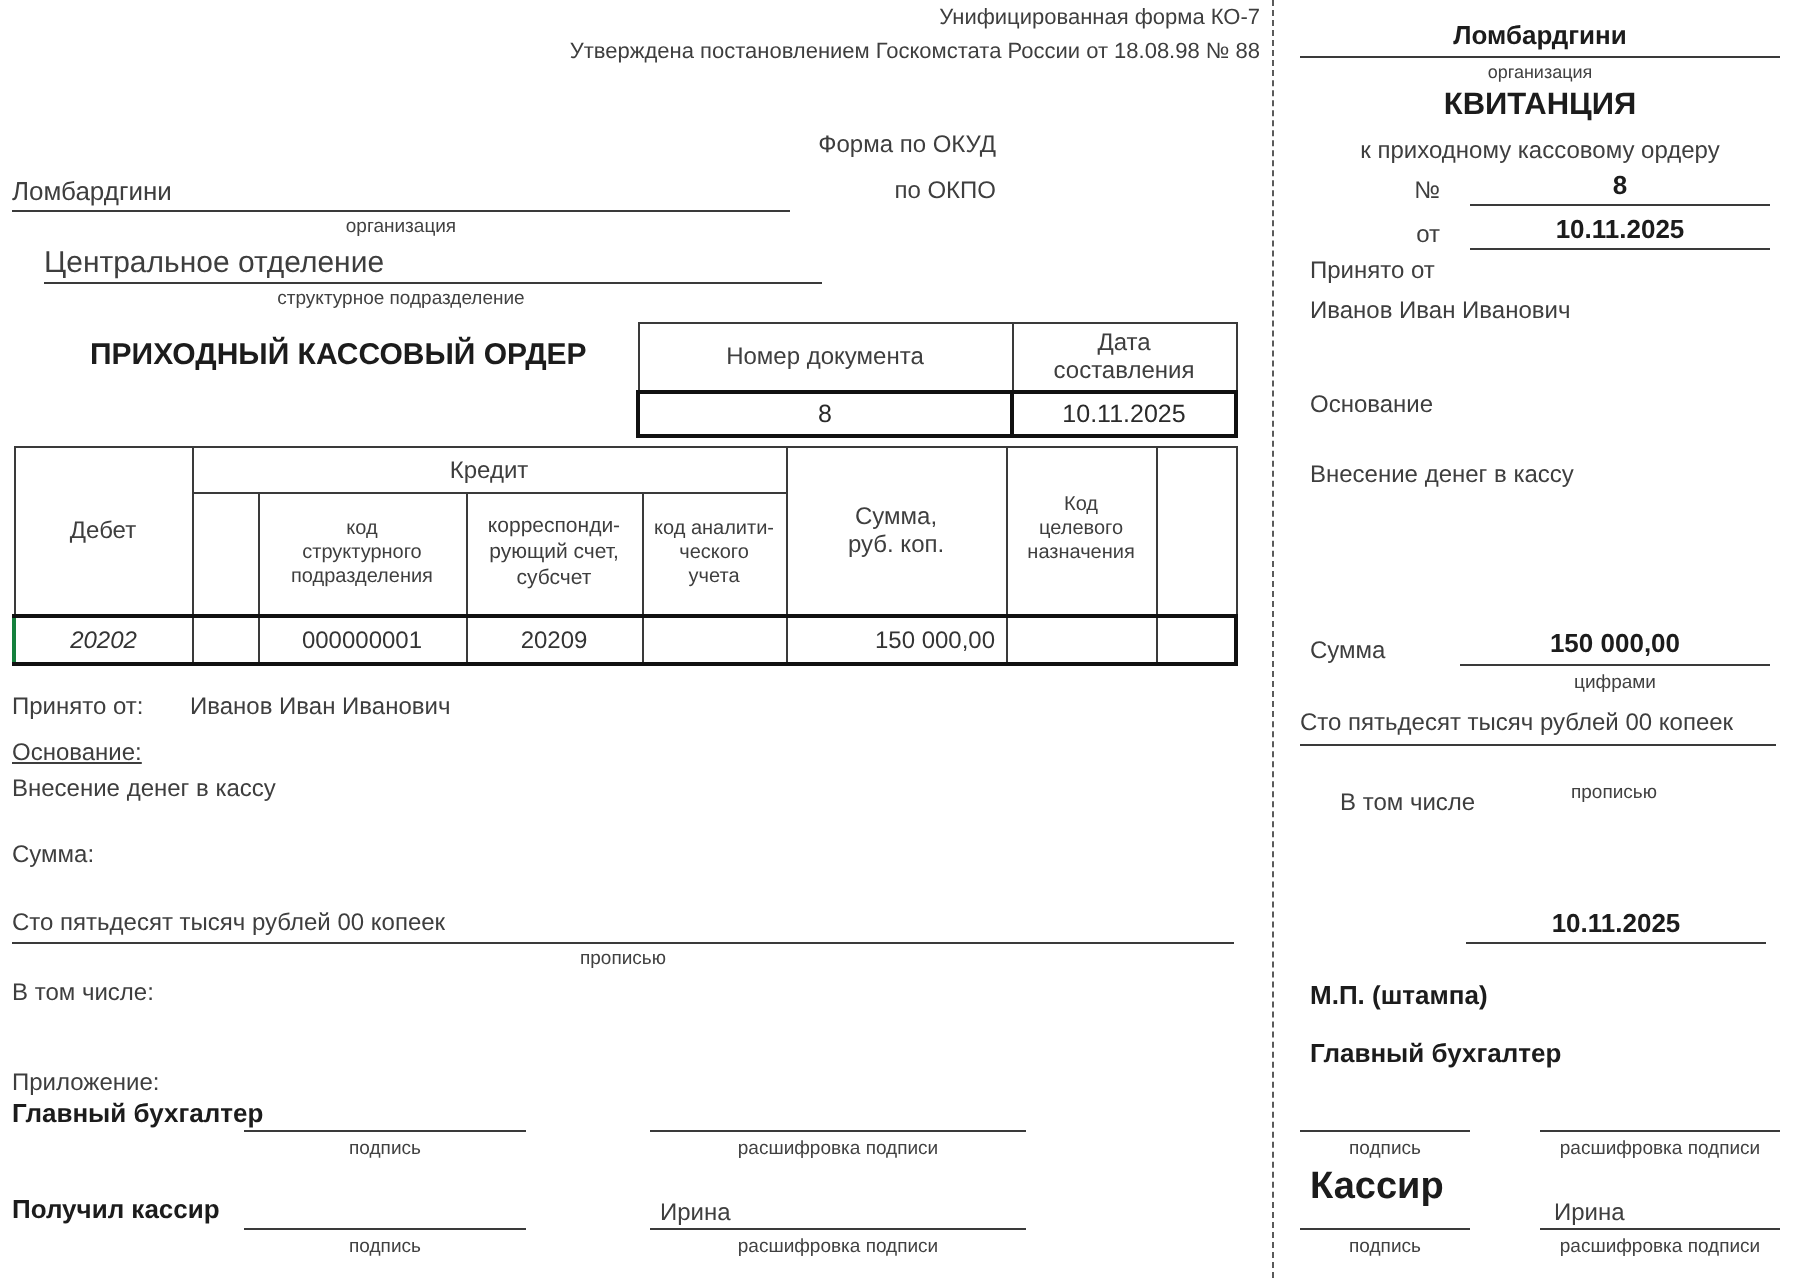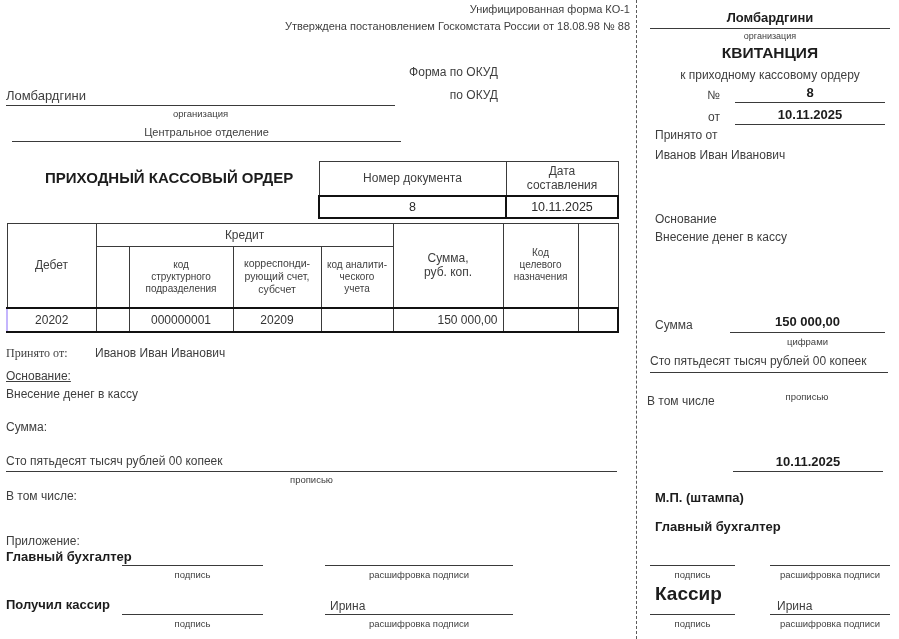--- a/index.html
+++ b/index.html
@@ -26,43 +26,44 @@
   table { border-collapse:collapse; table-layout:fixed; }
   td { border:1px solid #3a3a3a; text-align:center; vertical-align:middle;
        padding:1px 2px; white-space:pre-line; overflow:hidden; }
   .doc-table { width:299px; }
   .doc-table td { font-size:12px; }
   .doc-table .val td { border-width:2px; border-color:#111; height:22px; font-size:12.5px; color:#2a2a2a; }
   .main-table { width:611px; font-size:12px; }
   .main-table .sub { font-size:10px; line-height:12px; }
   .main-table .sub-corr { font-size:10.5px; line-height:13px; }
   .main-table .vals td { height:24px; border-top:2px solid #111; border-bottom:2px solid #111; color:#343434; }
-  .main-table .vals td:first-child { border-left:2px solid #c4b5fd; }
+  .main-table .vals td:first-child { border-left:2px solid #15803d;font-style:italic; }
   .main-table .vals td:last-child { border-right:2px solid #111; }
   .main-table .sum-val { text-align:right; padding-right:5px; }
 
   .divider { border-left:1px dashed #5a5a5a; width:0; }
 </style>
 </head>
 <body>
 
 <div class="page">
 
   <div class="abs note rt" style="left:200px; top:1px; width:430px;">
-    <div>Унифицированная форма КО-1</div>
+    <div>Унифицированная форма КО-7</div>
     <div>Утверждена постановлением Госкомстата России от 18.08.98 № 88</div>
   </div>
 
   <div class="abs rt" style="left:330px; top:65px; width:168px;">Форма по ОКУД</div>
-  <div class="abs rt" style="left:330px; top:88px; width:168px;">по ОКУД</div>
+  <div class="abs rt" style="left:330px; top:88px; width:168px;">по ОКПО</div>
 
   <div class="abs ul" style="left:6px; top:88px; width:389px; font-size:13px; line-height:16px; padding-bottom:1px;">Ломбардгини</div>
   <div class="abs cap ctr" style="left:6px; top:108px; width:389px;">организация</div>
 
-  <div class="abs ul" style="left:12px; top:124px; width:389px; font-size:11px; line-height:16px; padding-bottom:1px;text-align:center;">Центральное отделение</div>
+  <div class="abs ul" style="left:22px; top:124px; width:389px; font-size:15px; line-height:16px; padding-bottom:1px;">Центральное отделение</div>
+  <div class="abs cap ctr" style="left:6px; top:144px; width:389px;">структурное подразделение</div>
 
   <div class="abs b" style="left:45px; top:169px; font-size:15px;">ПРИХОДНЫЙ КАССОВЫЙ ОРДЕР</div>
 
   <table class="doc-table abs" style="left:318px; top:161px;">
     <colgroup>
         <col style="width:187px">
         <col style="width:112px">
       </colgroup>
     <tbody>
         <tr style="height:34px;">
@@ -117,21 +118,21 @@
       <td>000000001</td>
       <td>20209</td>
       <td></td>
       <td class="sum-val">150 000,00</td>
       <td></td>
       <td></td>
     </tr>
   </tbody>
     </table>
 
-  <div class="abs" style="left:6px; top:346px;font-family:Liberation Serif, serif;">Принято от:</div>
+  <div class="abs" style="left:6px; top:346px;">Принято от:</div>
   <div class="abs" style="left:95px; top:346px;">Иванов Иван Иванович</div>
 
   <div class="abs" style="left:6px; top:369px;text-decoration:underline;">Основание:</div>
   <div class="abs" style="left:6px; top:387px;">Внесение денег в кассу</div>
 
   <div class="abs" style="left:6px; top:420px;">Сумма:</div>
 
   <div class="abs ul" style="left:6px; top:454px; width:611px; line-height:15px; padding-bottom:2px;">Сто пятьдесят тысяч рублей 00 копеек</div>
   <div class="abs cap ctr" style="left:6px; top:474px; width:611px;">прописью</div>
 
@@ -161,30 +162,30 @@
 
   <div class="abs rt" style="left:690px; top:88px; width:30px;">№</div>
   <div class="abs ul b ctr" style="left:735px; top:85px; width:150px; font-size:13px; padding-bottom:2px;">8</div>
 
   <div class="abs rt" style="left:690px; top:110px; width:30px;">от</div>
   <div class="abs ul b ctr" style="left:735px; top:107px; width:150px; font-size:13px; padding-bottom:2px;">10.11.2025</div>
 
   <div class="abs" style="left:655px; top:128px;">Принято от</div>
   <div class="abs" style="left:655px; top:148px;">Иванов Иван Иванович</div>
 
-  <div class="abs" style="left:655px; top:212px;">Основание</div>
+  <div class="abs" style="left:655px; top:195px;">Основание</div>
   <div class="abs" style="left:655px; top:230px;">Внесение денег в кассу</div>
 
   <div class="abs" style="left:655px; top:318px;">Сумма</div>
   <div class="abs ul b ctr" style="left:730px; top:314px; width:155px; font-size:13px; padding-bottom:3px;">150 000,00</div>
   <div class="abs cap ctr" style="left:730px; top:336px; width:155px;">цифрами</div>
 
   <div class="abs ul" style="left:650px; top:353px; width:238px; line-height:17px; padding-bottom:2px;">Сто пятьдесят тысяч рублей 00 копеек</div>
   <div class="abs cap ctr" style="left:737px; top:391px; width:140px;">прописью</div>
-  <div class="abs" style="left:647px; top:394px;">В том числе</div>
+  <div class="abs" style="left:670px; top:394px;">В том числе</div>
 
   <div class="abs ul b ctr" style="left:733px; top:454px; width:150px; font-size:13px; padding-bottom:2px;">10.11.2025</div>
 
   <div class="abs b" style="left:655px; top:490px; font-size:13px;">М.П. (штампа)</div>
   <div class="abs b" style="left:655px; top:519px; font-size:13px;">Главный бухгалтер</div>
 
   <div class="abs line" style="left:650px; top:565px; width:85px;"></div>
   <div class="abs cap ctr" style="left:650px; top:569px; width:85px;">подпись</div>
   <div class="abs line" style="left:770px; top:565px; width:120px;"></div>
   <div class="abs cap ctr" style="left:770px; top:569px; width:120px;">расшифровка подписи</div>

